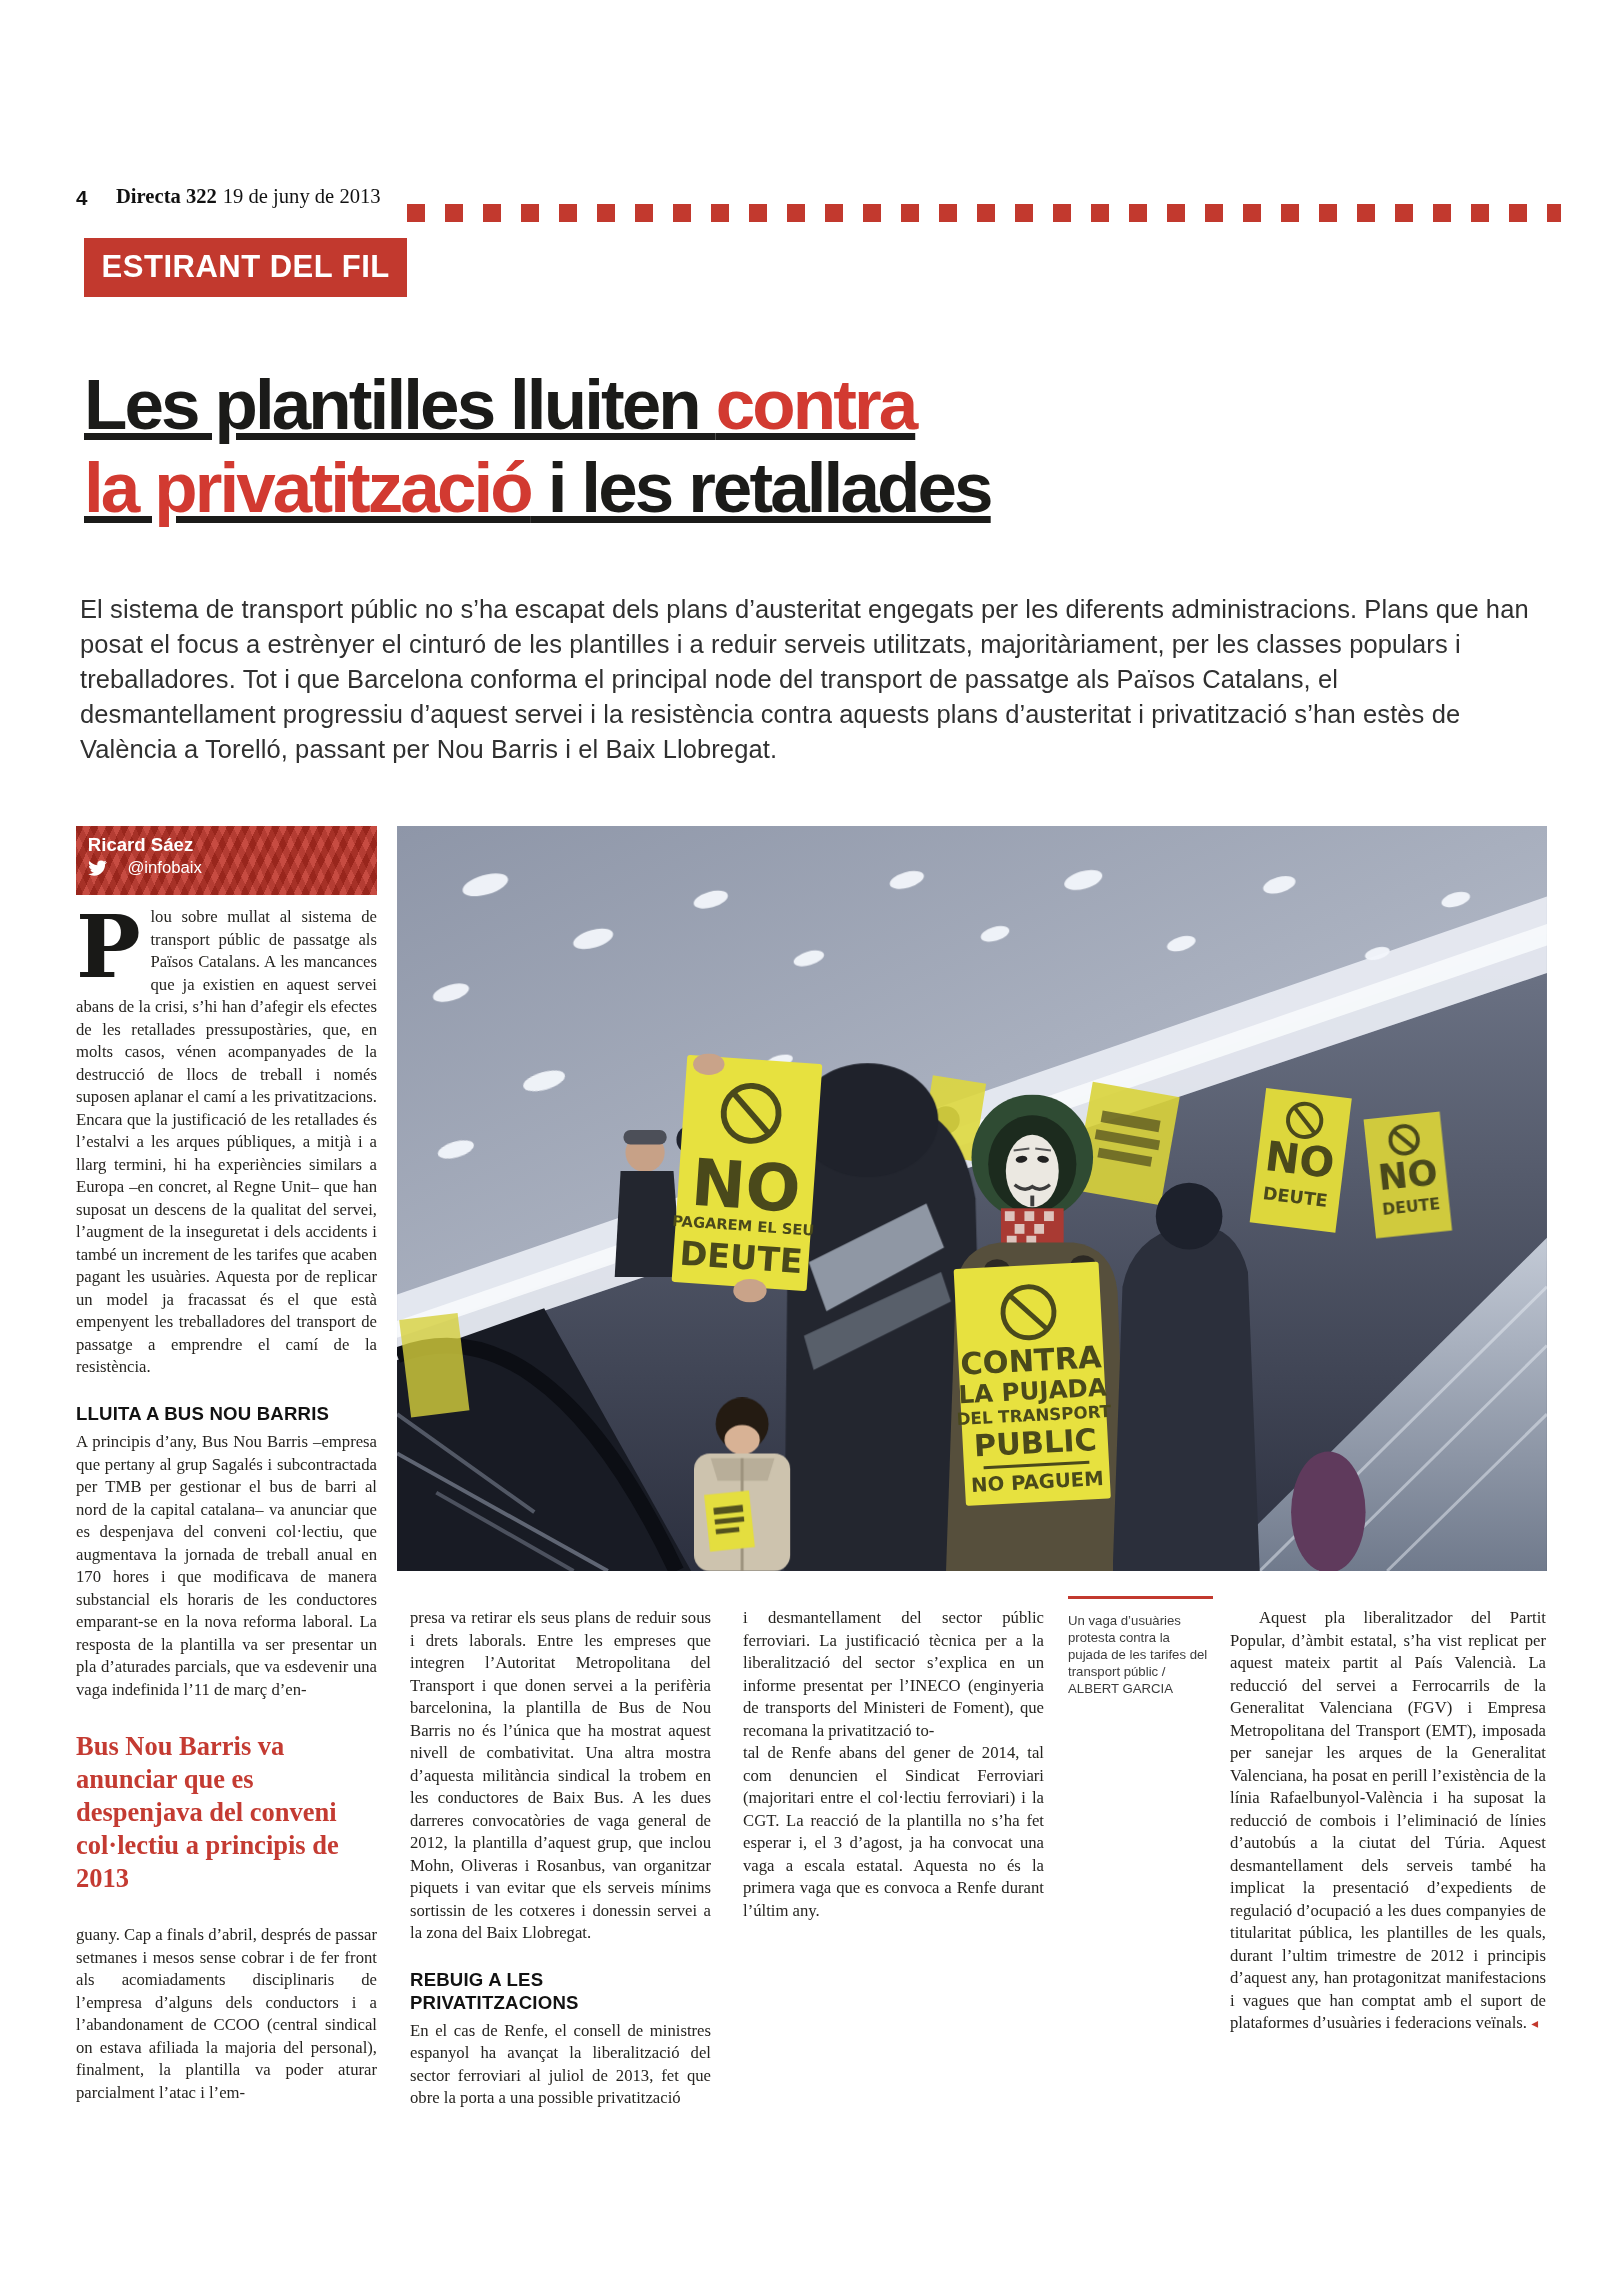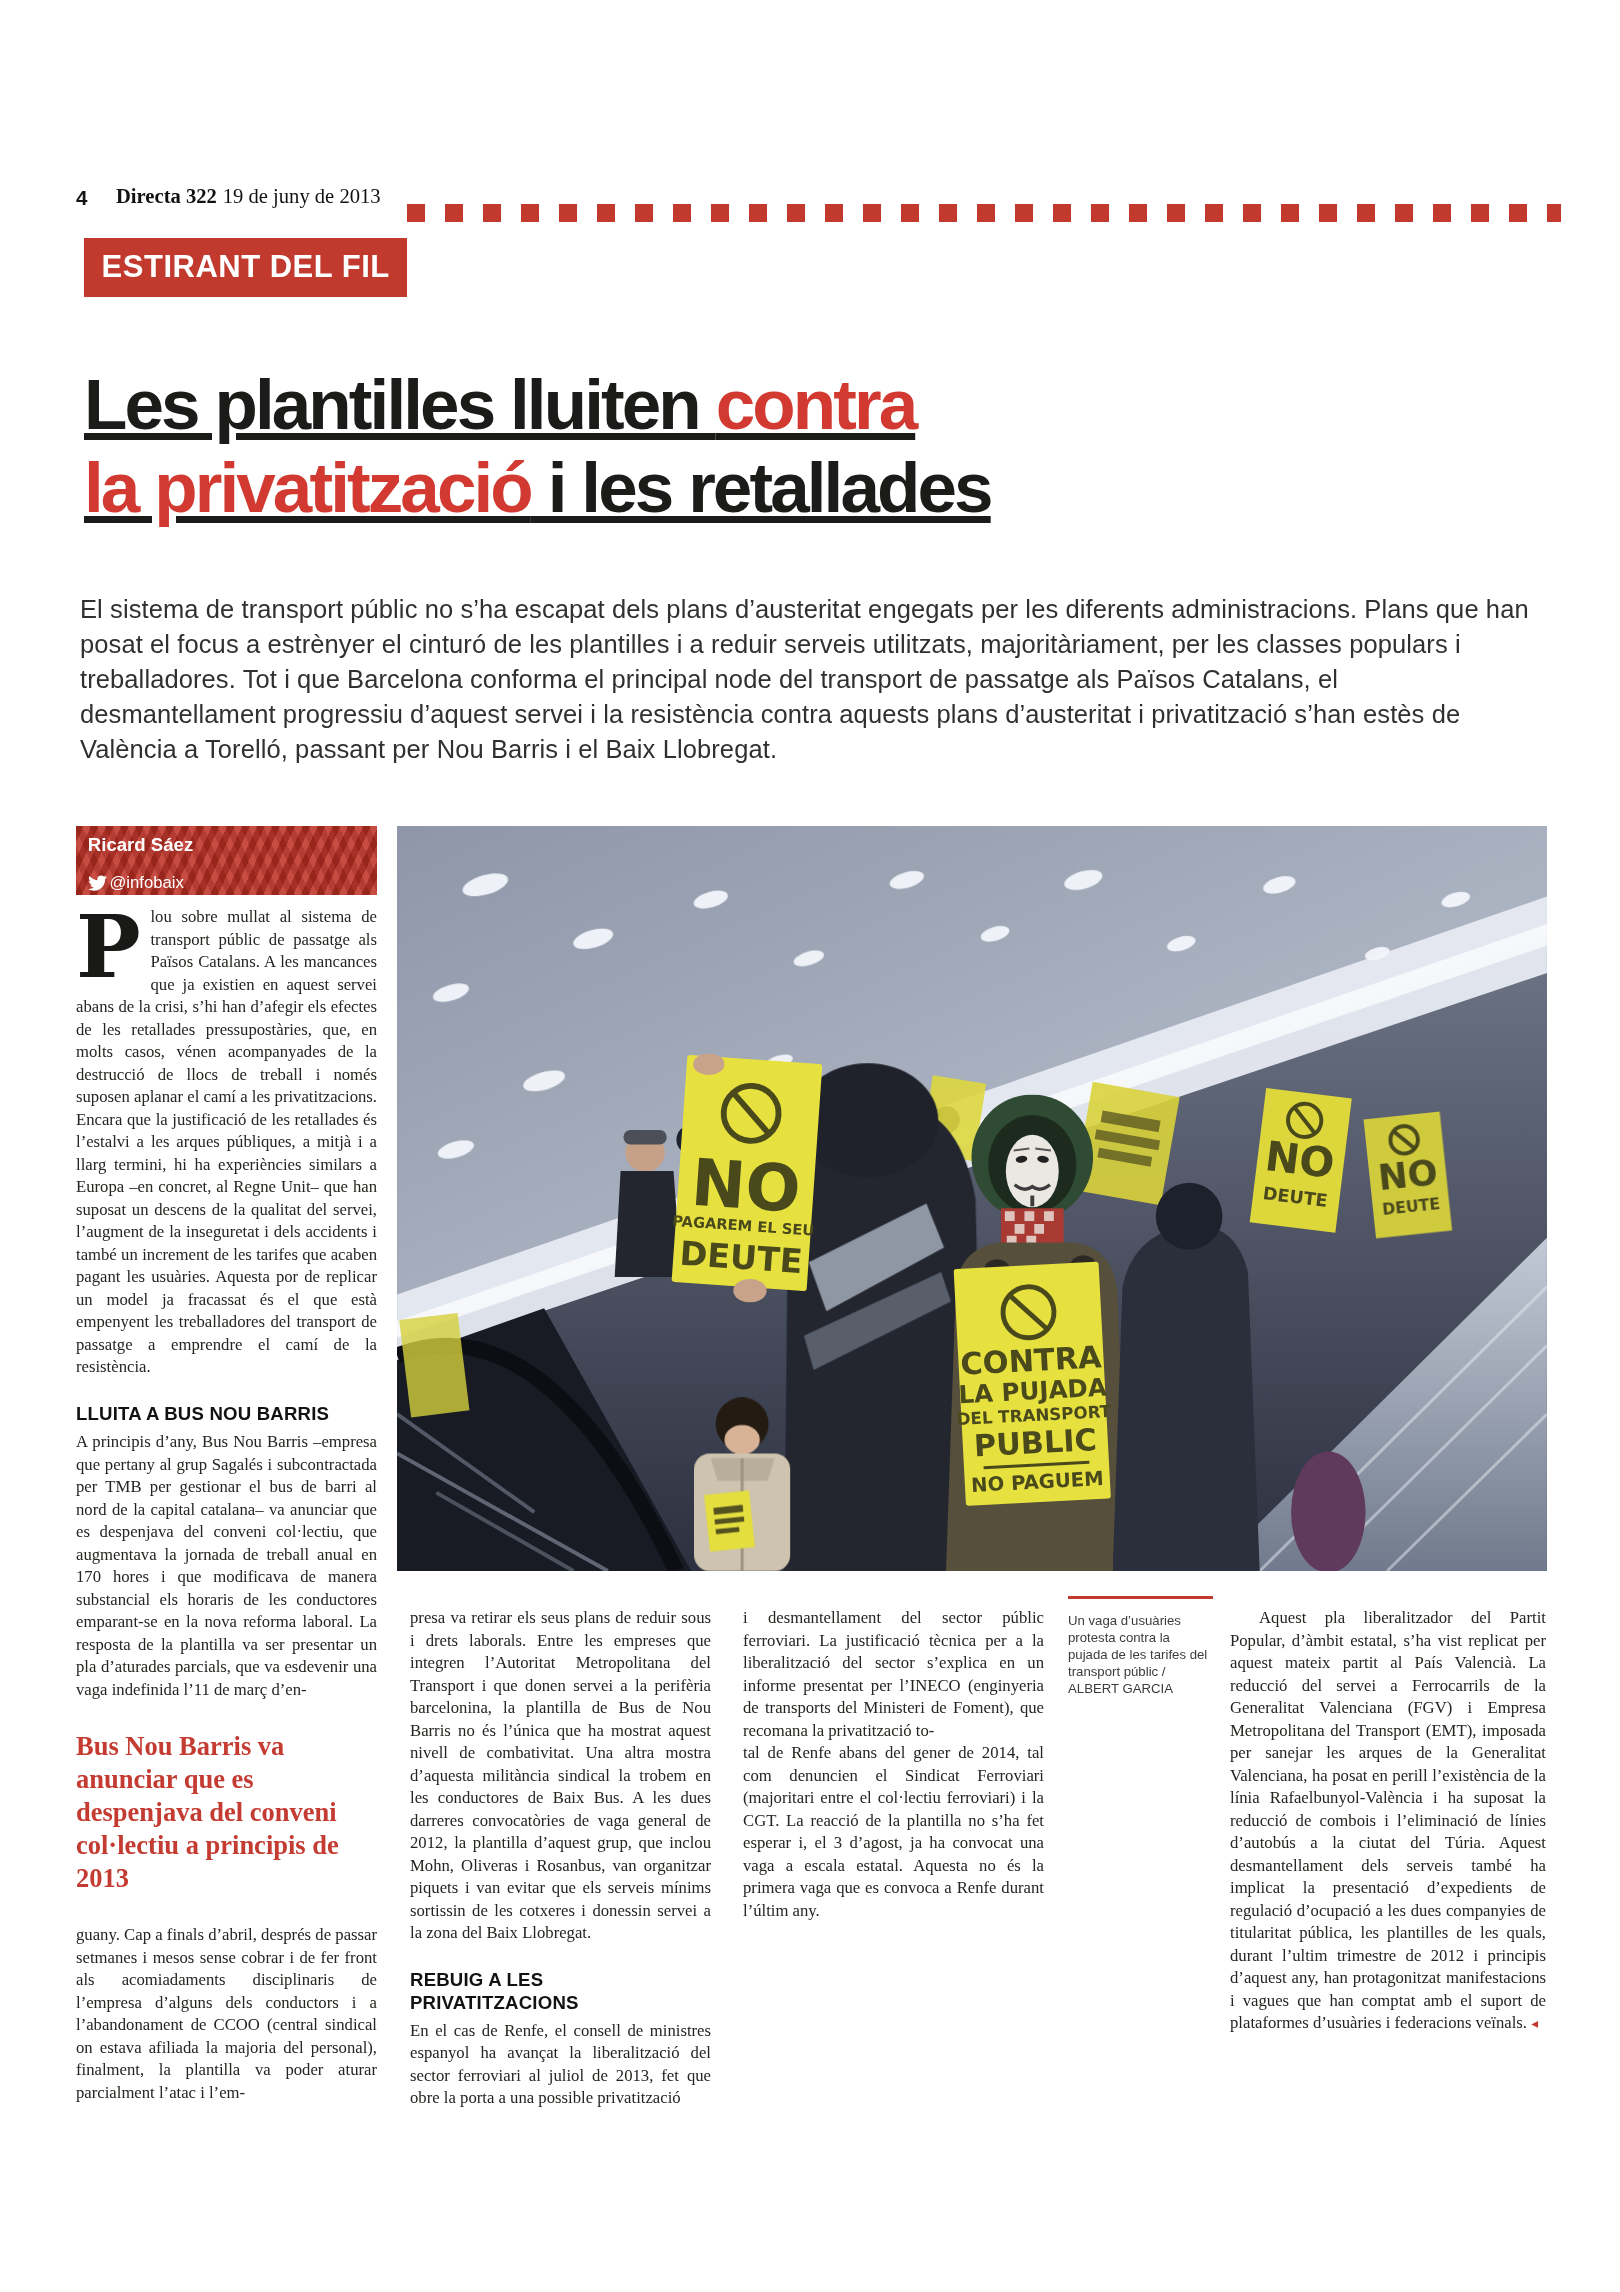--- a/index.html
+++ b/index.html
@@ -28,21 +28,21 @@
   .headline .red{color:var(--headline-red);}
   .lead{position:absolute;left:76px;top:588px;width:1460px;margin:4px;
         font:25.5px/35px "Liberation Sans",sans-serif;color:#303030;letter-spacing:0.1px;}
 
   
   .byline{position:absolute;left:76px;top:826px;width:301px;height:69px;box-sizing:border-box;
           padding:7.8px 11.8px;color:#fff;background-color:var(--accent);
           background-image:repeating-linear-gradient(115deg,rgba(110,18,10,.35) 0 6.9px,rgba(255,255,255,.06) 6.9px 13.7px),
                            repeating-linear-gradient(65deg,rgba(110,18,10,.22) 0 6.9px,rgba(255,255,255,.04) 6.9px 13.7px);}
   .byline .author{font:bold 18.6px "Liberation Sans",sans-serif;}
-  .byline .handle-row{display:flex;align-items:center;gap:2px;margin-top:17px;
+  .byline .handle-row{display:flex;align-items:center;gap:20px;margin-top:2px;
                       font:16.7px "Liberation Sans",sans-serif;text-align:center;}
 
   
   .photo{position:absolute;left:397px;top:826px;width:1150px;height:745px;}
   .sign-text{fill:#4a491b;font-family:"DejaVu Sans",sans-serif;font-weight:bold;text-anchor:middle;}
 
   
   .caption-col{position:absolute;left:1068px;top:1596px;width:145px;}
   .caption-rule{height:2.9px;background:var(--accent);margin-bottom:12.7px;}
   .caption{font:13.2px/17px "Liberation Sans",sans-serif;color:#3c3c3c;margin:0;}

